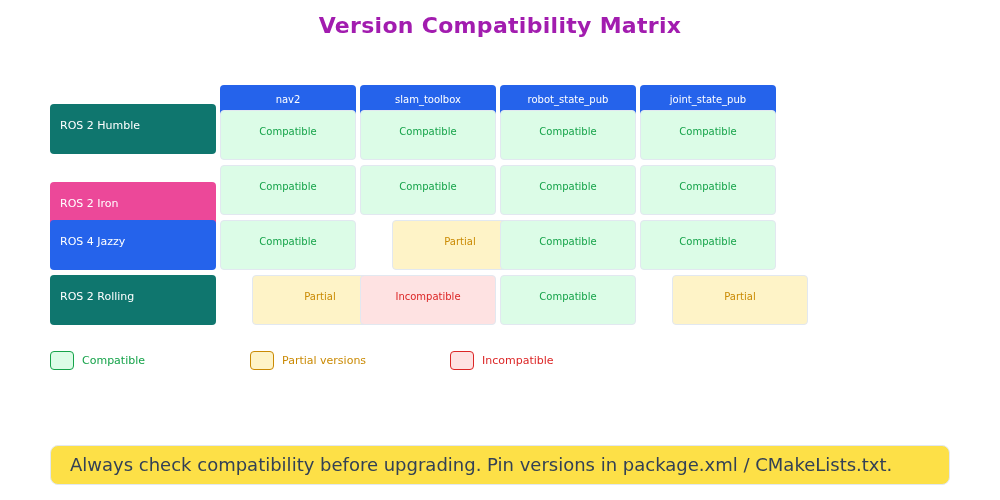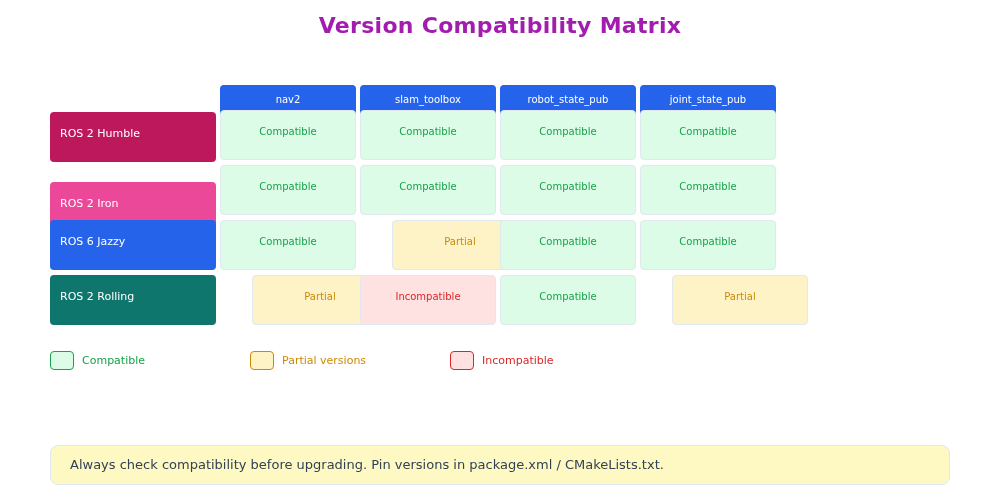--- a/index.html
+++ b/index.html
@@ -7,45 +7,45 @@
   .title { position:absolute; left:0; top:13px; width:1000px; text-align:center; font-size:22px; font-weight:bold; color:#a21caf; letter-spacing:0.3px; }
   .col-h { position:absolute; top:65px; width:136px; height:36px; background:#2563eb; border-radius:4px; color:#ffffff; font-size:10px; text-align:center; line-height:30px; box-sizing:border-box;margin-top:20px; }
   .row-h { position:absolute; left:50px; width:166px; height:50px; border-radius:4px; color:#ffffff; font-size:11px; line-height:44px; padding-left:10px; box-sizing:border-box; }
   .cell { position:absolute; width:136px; height:50px; border-radius:4px; border:1px solid #e2e8f0; box-sizing:border-box; font-size:10px; text-align:center; line-height:42px; }
   .cell.compatible { background:#dcfce7; color:#16a34a; }
   .cell.partial { background:#fef3c7; color:#ca8a04;margin-left:32px; }
   .cell.incompatible { background:#fee2e2; color:#dc2626; }
   .legend-item { position:absolute; top:350px; height:20px; display:flex; align-items:center; }
   .swatch { width:24px; height:19px; border-radius:4px; box-sizing:border-box; margin-right:8px; }
   .legend-label { font-size:11px; }
-  .note { position:absolute; left:50px; top:445px; width:900px; height:40px; background:#fef9c3; border:1px solid #e2e8f0; border-radius:8px; box-sizing:border-box; padding-left:19px; line-height:37px; font-size:13px; color:#334155; }
+  .note { position:absolute; left:50px; top:445px; width:900px; height:40px; background:#fde047; border:1px solid #e2e8f0; border-radius:8px; box-sizing:border-box; padding-left:19px; line-height:37px; font-size:18px; color:#334155; }
 </style>
 </head>
 <body>
 
 <div class="title">Version Compatibility Matrix</div>
 
 <div class="col-h" style="left:220px">nav2</div>
 <div class="col-h" style="left:360px">slam_toolbox</div>
 <div class="col-h" style="left:500px">robot_state_pub</div>
 <div class="col-h" style="left:640px">joint_state_pub</div>
 
-<div class="row-h" style="top:112px;background:#be185d">ROS 2 Humble</div>
+<div class="row-h" style="top:104px;background:#0f766e">ROS 2 Humble</div>
 <div class="cell compatible" style="left:220px;top:110px">Compatible</div>
 <div class="cell compatible" style="left:360px;top:110px">Compatible</div>
 <div class="cell compatible" style="left:500px;top:110px">Compatible</div>
 <div class="cell compatible" style="left:640px;top:110px">Compatible</div>
 
 <div class="row-h" style="top:182px;background:#ec4899">ROS 2 Iron</div>
 <div class="cell compatible" style="left:220px;top:165px">Compatible</div>
 <div class="cell compatible" style="left:360px;top:165px">Compatible</div>
 <div class="cell compatible" style="left:500px;top:165px">Compatible</div>
 <div class="cell compatible" style="left:640px;top:165px">Compatible</div>
 
-<div class="row-h" style="top:220px;background:#2563eb">ROS 6 Jazzy</div>
+<div class="row-h" style="top:220px;background:#2563eb">ROS 4 Jazzy</div>
 <div class="cell compatible" style="left:220px;top:220px">Compatible</div>
 <div class="cell partial" style="left:360px;top:220px">Partial</div>
 <div class="cell compatible" style="left:500px;top:220px">Compatible</div>
 <div class="cell compatible" style="left:640px;top:220px">Compatible</div>
 
 <div class="row-h" style="top:275px;background:#0f766e">ROS 2 Rolling</div>
 <div class="cell partial" style="left:220px;top:275px">Partial</div>
 <div class="cell incompatible" style="left:360px;top:275px">Incompatible</div>
 <div class="cell compatible" style="left:500px;top:275px">Compatible</div>
 <div class="cell partial" style="left:640px;top:275px">Partial</div>

